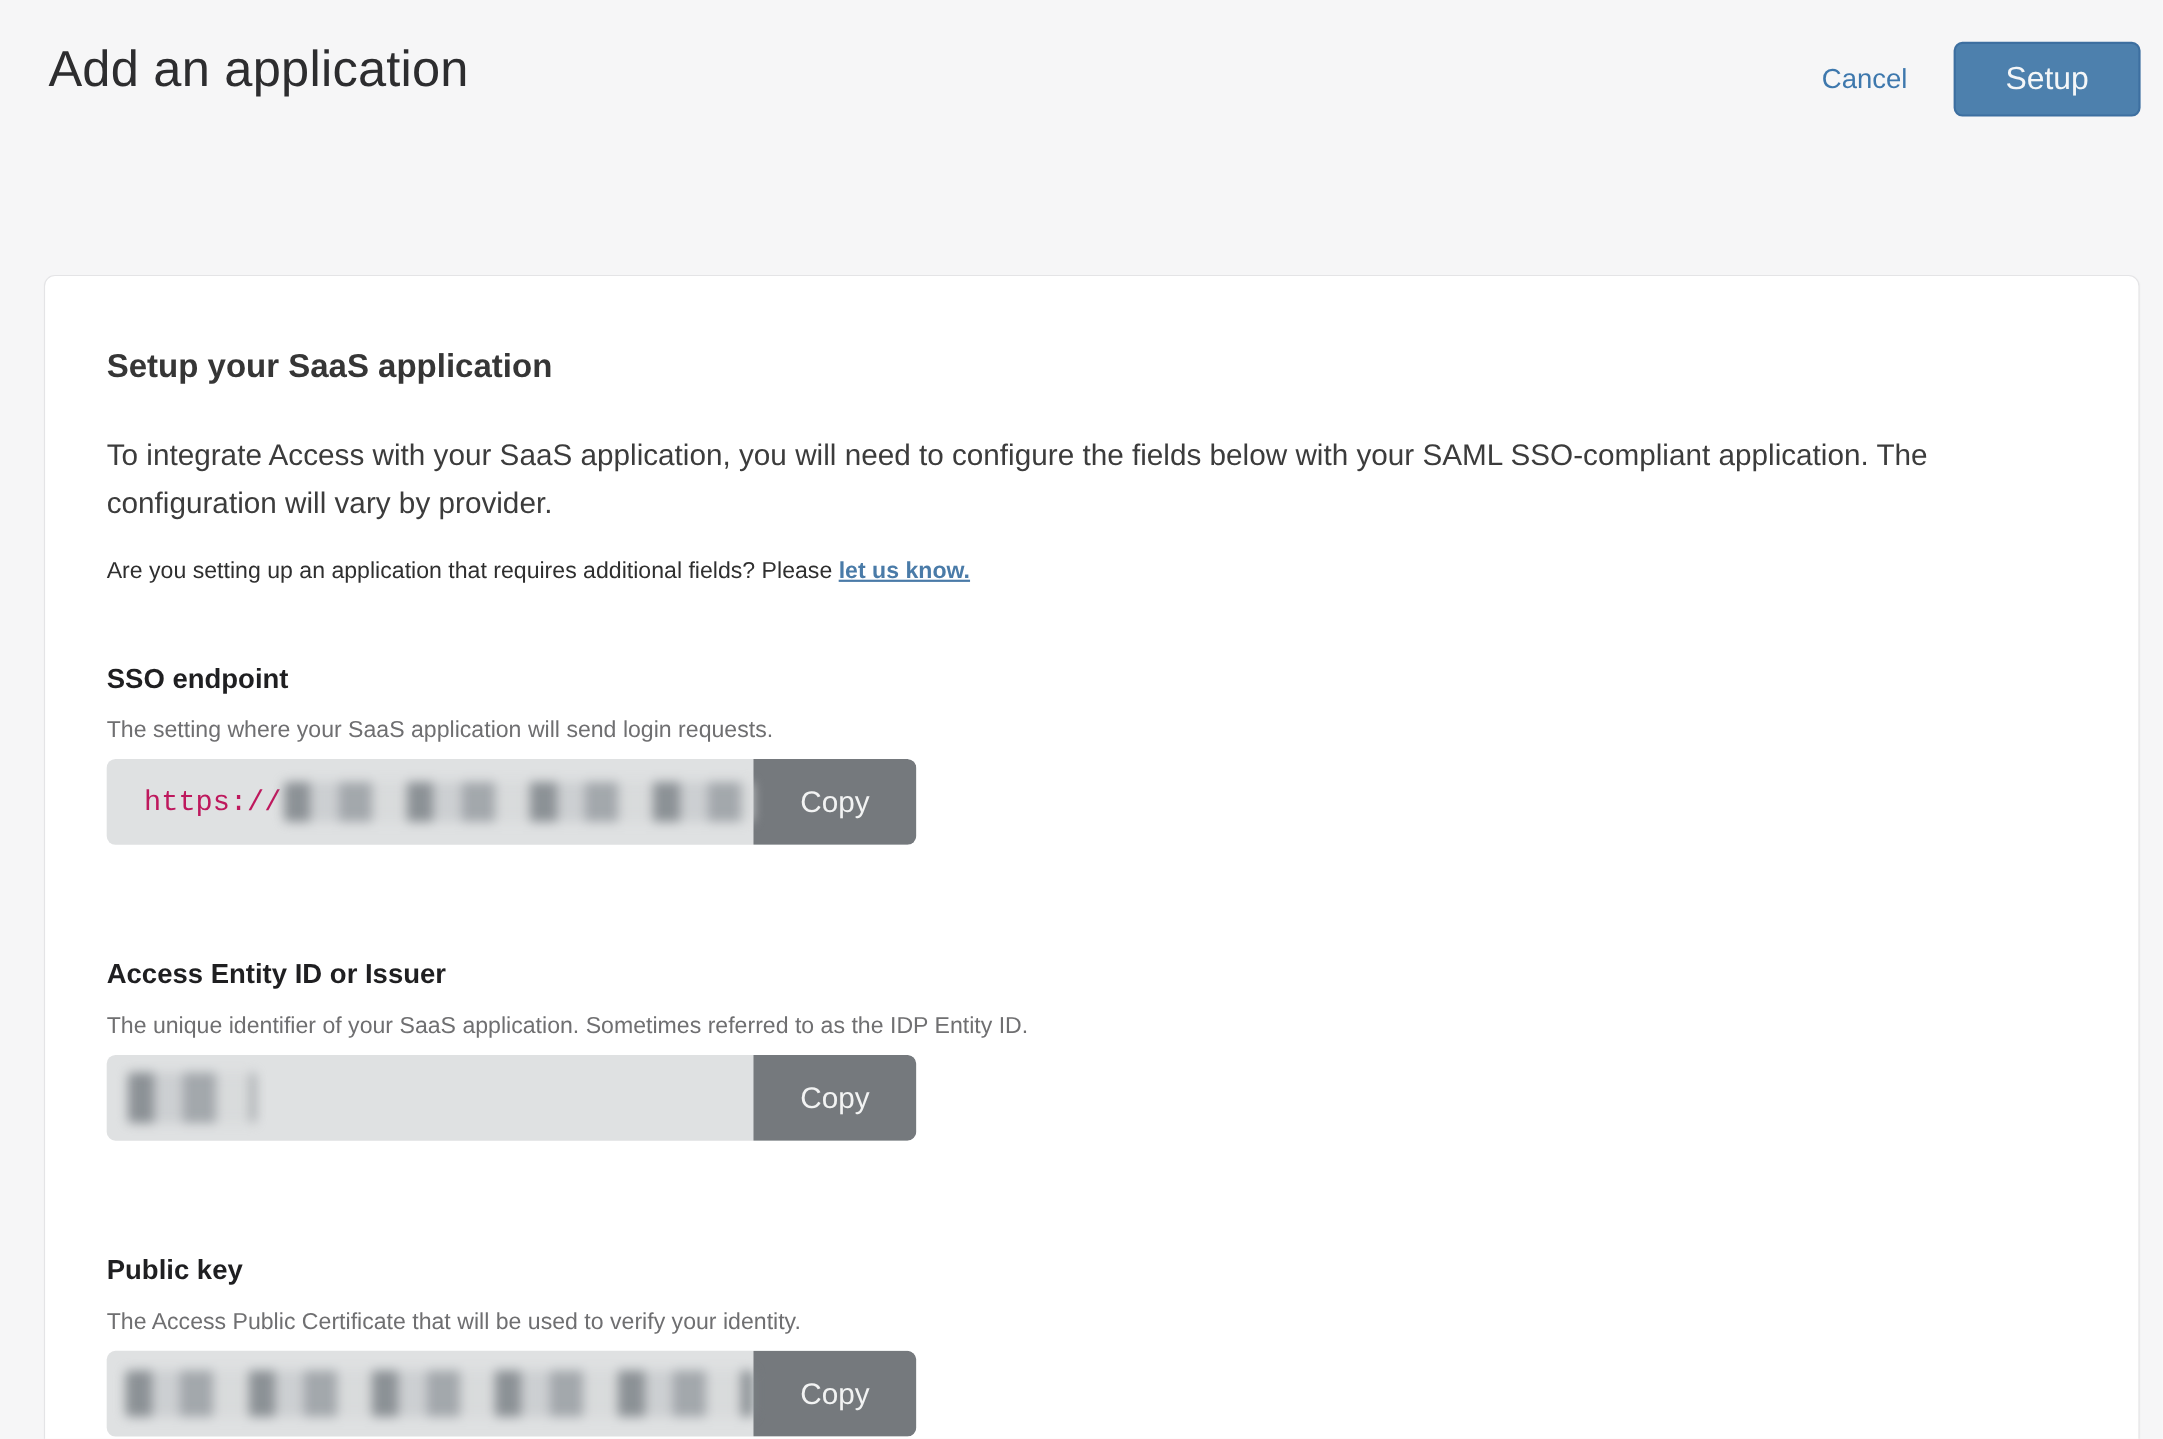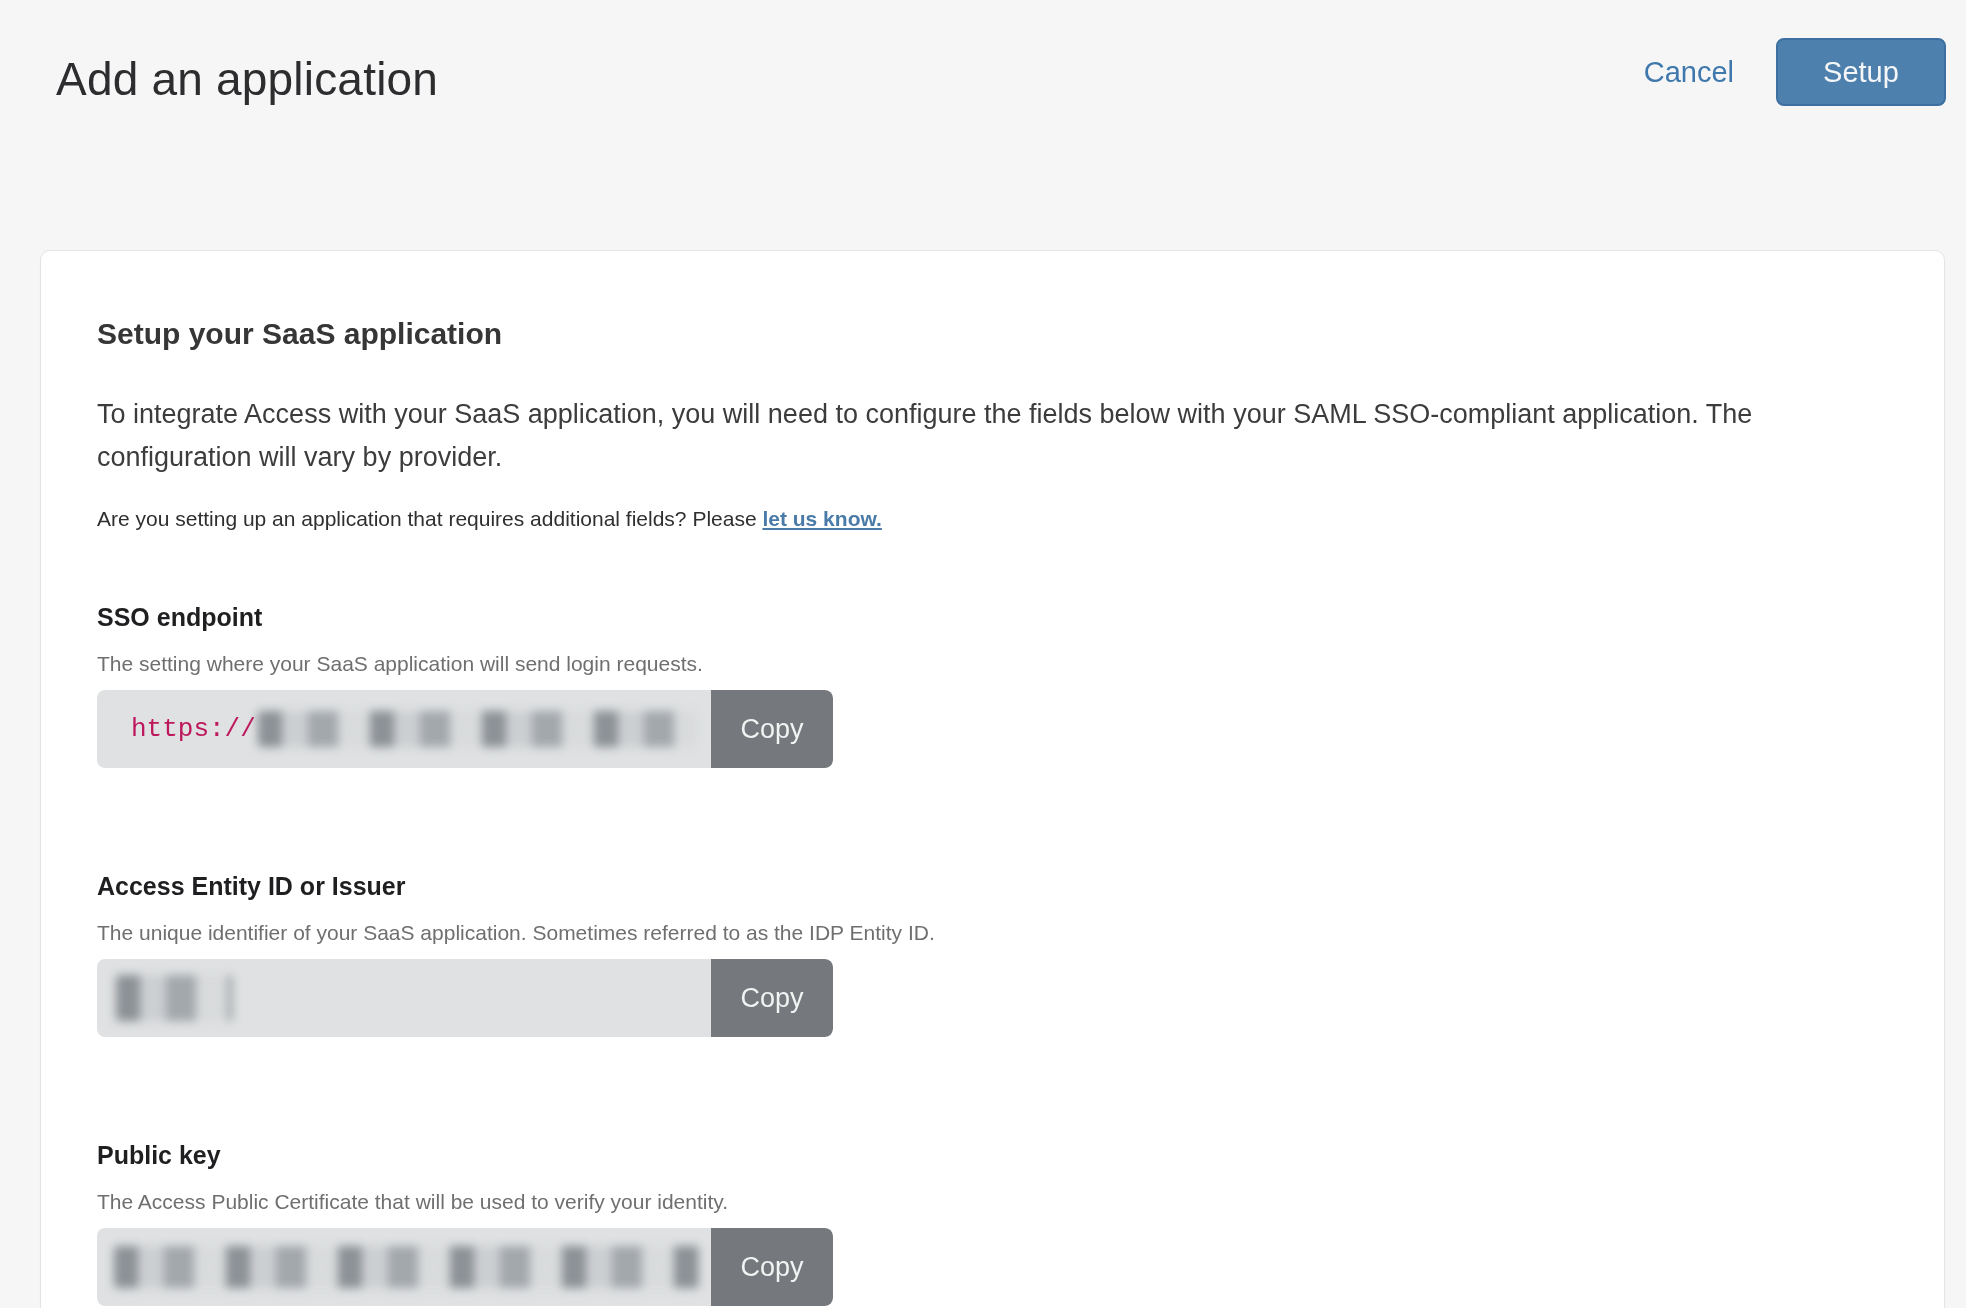--- a/index.html
+++ b/index.html
@@ -7,39 +7,39 @@
     width: 1966px; height: 1308px;
     background: #f6f6f7;
     font-family: "Liberation Sans", sans-serif;
     overflow: hidden;
     -webkit-font-smoothing: antialiased;
   }
 
   
   .header {
     display: flex;
-    align-items: flex-end;
+    align-items: flex-start;
     justify-content: space-between;
-    padding: 36px 20px 0 56px;
+    padding: 36px 20px 0 44px;
     gap: 44px;
   }
   .page-title {
     font-size: 46px;
     font-weight: 300;
     color: #2d2d2f;
     letter-spacing: 0.2px;
     line-height: 1.15;
   }
   .header-actions {
     display: flex;
     align-items: center;
     margin-top: 2px;
   }
   .cancel-link {
-    font-size: 29px;
+    font-size: 25px;
     color: #3e78ad;
     background: none;
     border: none;
     cursor: pointer;
     margin-right: 42px;
     font-family: "Liberation Sans", sans-serif;
   }
   .done-button {
     min-width: 170px;
     height: 68px;
@@ -115,21 +115,21 @@
     display: flex;
     align-items: center;
     padding-left: 34px;
     font-family: "Liberation Mono", monospace;
     font-size: 26px;
     color: #be185d;
     white-space: nowrap;
   }
   .copy-button {
     margin-left: auto;
-    width: 122px;
+    width: 148px;
     height: 78px;
     background: #75797d;
     border: none;
     border-radius: 0 8px 8px 0;
     color: #f2f3f3;
     font-size: 27px;
     cursor: pointer;
     font-family: "Liberation Sans", sans-serif;
     flex: 0 0 auto;
   }

